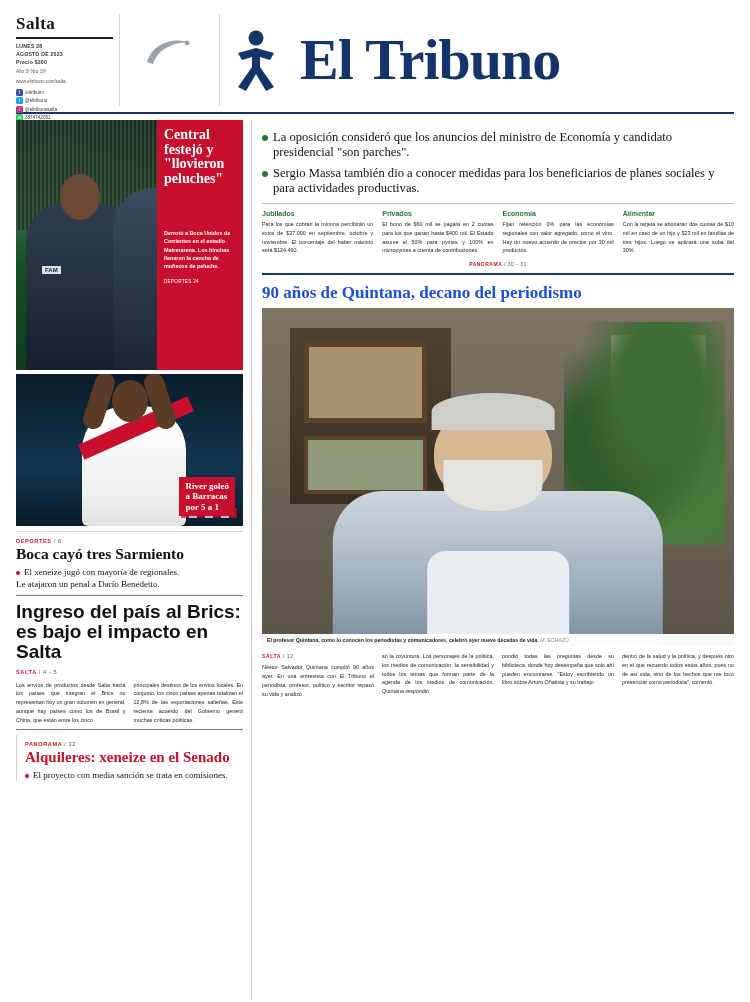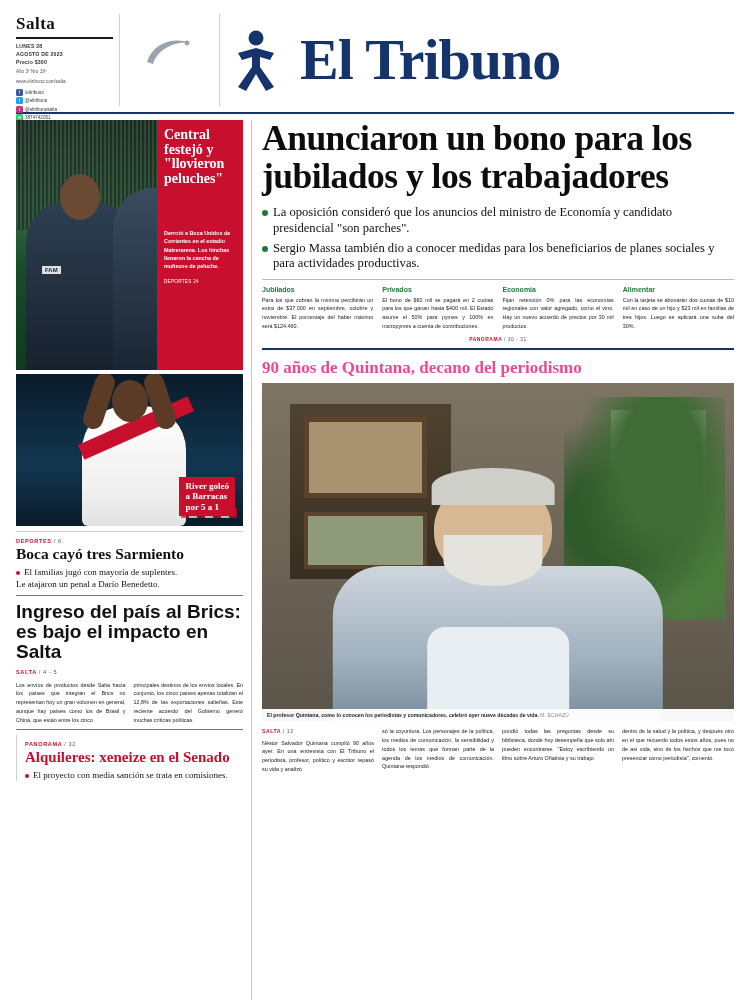--- a/index.html
+++ b/index.html
@@ -105,21 +105,21 @@
   .sub-text { font-family: "Liberation Serif", serif; font-size: 12.6px; line-height: 1.22; color:#111; }
   .hr-green { height: 1px; background: #bbb; margin: 7px 0 6px; }
 
   .four { display: flex; gap: 9px; }
   .four .col { flex: 1; }
   .four .ttl { font-family: "Liberation Sans", sans-serif; font-size: 7px; font-weight: bold; color: #1f7a3a; margin-bottom: 3px; }
   .four .bdy { font-family: "Liberation Sans", sans-serif; font-size: 5.4px; line-height: 1.6; color: #222; text-align: justify; }
   .panorama { font-family: "Liberation Sans", sans-serif; font-size: 5px; color: #c8102e; font-weight: bold; letter-spacing: .5px; text-align: center; margin-top: 6px; }
   .panorama .pg { color: #555; font-weight: normal; }
 
-  .h-quintana { font-family: "Liberation Serif", serif; font-weight: bold; font-size: 17px; color: #ec4899; margin: 8px 0 5px; }
+  .h-quintana { font-family: "Liberation Serif", serif; font-weight: bold; font-size: 17px; color: #1d4ed8; margin: 8px 0 5px; }
 
   .photo-quintana { position: relative; width: 100%; height: 338px; overflow: hidden; background: #6b6558; }
   .q-wallpaper { position:absolute; inset:0;
     background: linear-gradient(180deg,#7d7464 0%, #6e6657 45%, #5a5448 100%); }
   .q-shelf { position:absolute; left: 6%; top: 6%; width: 34%; height: 52%; background: linear-gradient(180deg,#4a3d2c,#33291c); opacity:.9; }
   .q-frame { position:absolute; left: 9%; top: 10%; width: 26%; height: 24%; background: #a89270; border: 5px solid #5a432a; }
   .q-frame2 { position:absolute; left: 9%; top: 38%; width: 26%; height: 17%; background: #8e9a7a; border: 4px solid #5a432a; }
   .q-plant { position:absolute; right: 2%; top: 4%; width: 34%; height: 66%;
     background: radial-gradient(ellipse at 60% 30%, #3f6b35 0 30%, transparent 62%),
                 radial-gradient(ellipse at 30% 55%, #2f5a2a 0 28%, transparent 60%),
@@ -233,21 +233,21 @@
       </div>
 
       <div class="hr-thin"></div>
       <div class="sec-label">
         <span>DEPORTES</span>
         <span class="pg">/ 6</span>
       </div>
       <div class="h-boca">Boca cayó tres Sarmiento</div>
       <div class="bullet-line">
         <span class="dot"></span>
-        <span>El familias jugó con mayoría de suplentes.</span>
+        <span>El xeneize jugó con mayoría de regionales.</span>
       </div>
       <div class="plain-line">Le atajaron un penal a Darío Benedetto.</div>
 
       <div class="hr-dark"></div>
 
       <div class="h-brics">Ingreso del país al Brics: es bajo el impacto en Salta</div>
       <div class="sec-label">
         <span>SALTA</span>
         <span class="pg">/ 4 - 5</span>
       </div>
@@ -270,21 +270,20 @@
           <div class="bullet-line">
             <span class="dot"></span>
             <span>El proyecto con media sanción se trata en comisiones.</span>
           </div>
         </div>
       </div>
     </div>
 
     <div class="right-col">
 
-      <div class="headline">Anunciaron un bono para los jubilados y los trabajadores</div>
 
       <div class="subs">
         <div class="sub-item">
           <span class="sub-dot"></span>
           <span class="sub-text">La oposición consideró que los anuncios del ministro de Economía y candidato presidencial "son parches".</span>
         </div>
         <div class="sub-item">
           <span class="sub-dot"></span>
           <span class="sub-text">Sergio Massa también dio a conocer medidas para los beneficiarios de planes sociales y para actividades productivas.</span>
         </div>

